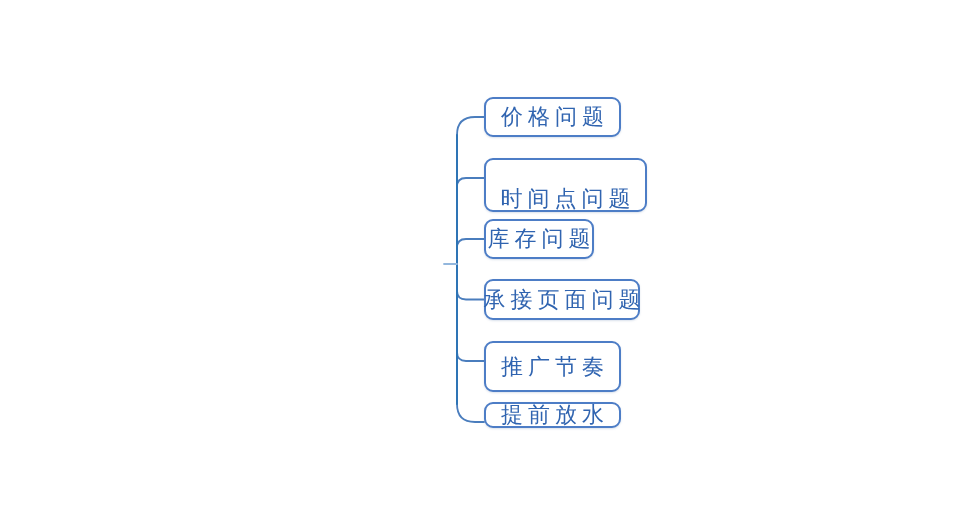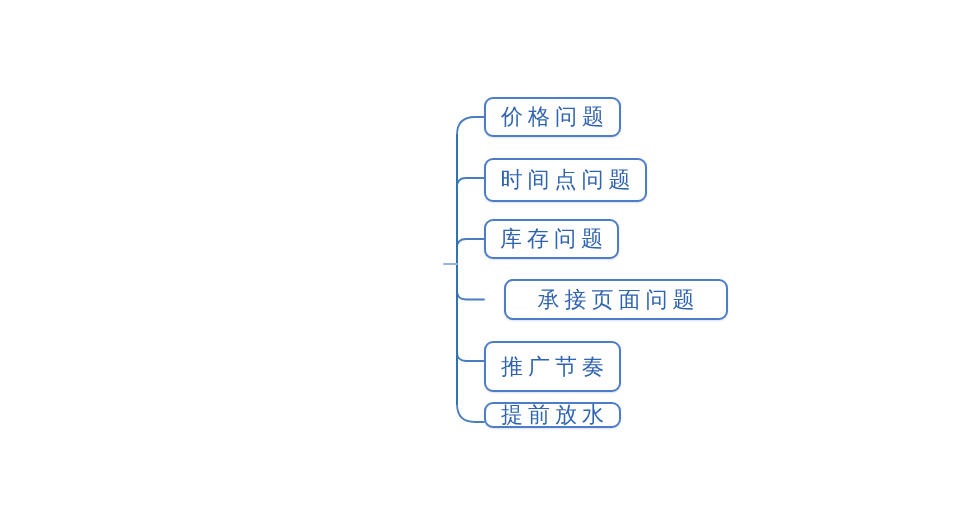--- a/index.html
+++ b/index.html
@@ -88,27 +88,27 @@
       <path d="M 484 422 L 475 422 Q 457 422 457 404" fill="none" stroke="#4a7dbd" stroke-width="1.8" stroke-linecap="round"></path>
       <path d="M 457 135 L 457 404" fill="none" stroke="#2e74b5" stroke-width="2" stroke-linecap="round"></path>
       <path d="M 444 264 L 457 264" fill="none" stroke="#93b7dd" stroke-width="1.8" stroke-linecap="round"></path>
     </svg>
 
 
   <div id="children">
       <div class="child-node" style="left: 484px; top: 97px; width: 137px; height: 40px;">
       <span class="child-label">价格问题</span>
     </div>
-      <div class="child-node" style="left: 484px; top: 158px; width: 163px; height: 44px;">
+      <div class="child-node" style="left: 484px; top: 158px; width: 163px; height: 54px; align-items: flex-end;">
       <span class="child-label">时间点问题</span>
     </div>
-      <div class="child-node" style="left: 484px; top: 219px; width: 135px; height: 40px;">
+      <div class="child-node" style="left: 484px; top: 219px; width: 110px; height: 40px;">
       <span class="child-label">库存问题</span>
     </div>
-      <div class="child-node" style="left: 504px; top: 279px; width: 224px; height: 41px;">
+      <div class="child-node" style="left: 484px; top: 279px; width: 156px; height: 41px;">
       <span class="child-label">承接页面问题</span>
     </div>
       <div class="child-node" style="left: 484px; top: 341px; width: 137px; height: 51px;">
       <span class="child-label">推广节奏</span>
     </div>
       <div class="child-node" style="left: 484px; top: 402px; width: 137px; height: 26px;">
       <span class="child-label">提前放水</span>
     </div>
     </div>
 

